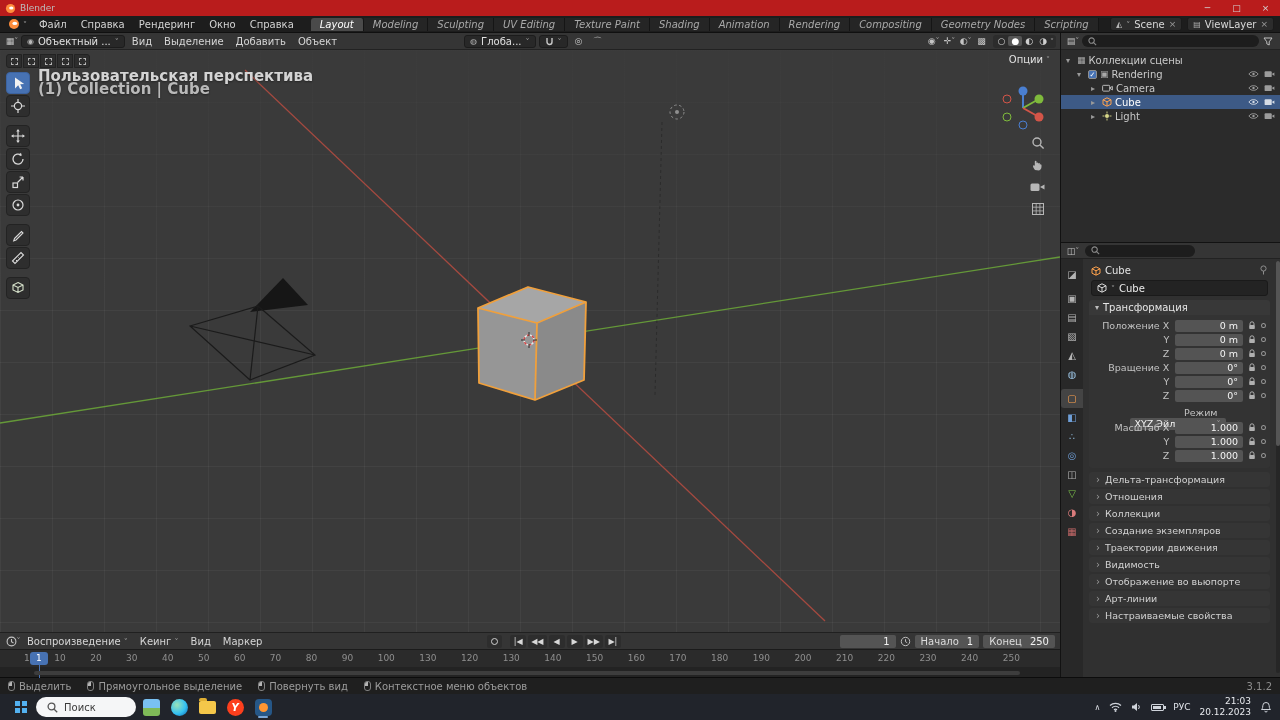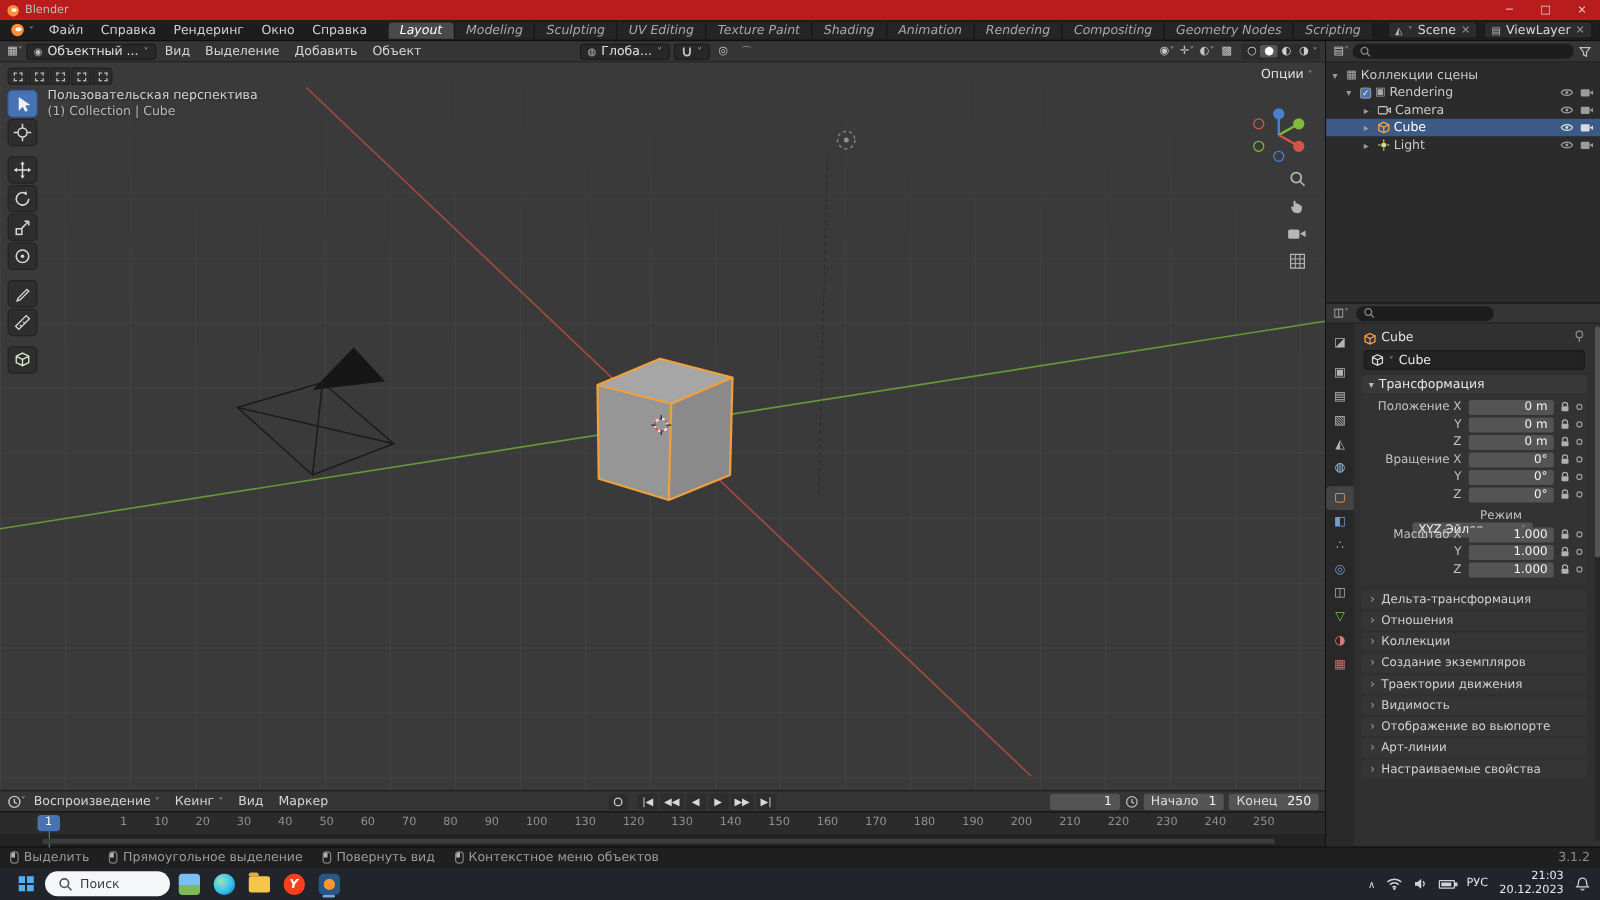--- a/index.html
+++ b/index.html
@@ -43,21 +43,21 @@
   .shade-ic { font-size:9px; color:#cfcfcf; padding:0 3px; }
   .shade-ic.active { background:#565656; border-radius:2px; color:#fff; }
 
   
   .viewport { position:relative; flex:1; background:#3a3a3a;
     background-image:linear-gradient(rgba(255,255,255,.045) 1px, transparent 1px),
                      linear-gradient(90deg, rgba(255,255,255,.045) 1px, transparent 1px);
     background-size:52px 52px; overflow:hidden; }
   .grid-fade { position:absolute; inset:0; background:linear-gradient(180deg, rgba(58,58,58,.85) 0%, rgba(58,58,58,0) 42%); pointer-events:none; }
   .vp-svg { position:absolute; inset:0; }
-  .vp-text { position:absolute; left:38px; top:20px; line-height:13px; color:#d4d4d4; font-size:10px; text-shadow:0 1px 2px rgba(0,0,0,.4); }
+  .vp-text { position:absolute; left:38px; top:20px; line-height:13px; color:#d4d4d4; font-size:15px; text-shadow:0 1px 2px rgba(0,0,0,.4);font-weight:bold; }
   .vp-text .l2 { color:#b9b9b9; }
   .tool-strip { position:absolute; left:6px; top:4px; display:flex; gap:1px; }
   .ts-btn { width:16px; height:14px; background:#2d2d2d; border:1px solid #222; display:flex; align-items:center; justify-content:center; }
   .ts-btn:first-child { border-radius:3px 0 0 3px; }
   .ts-btn:last-child { border-radius:0 3px 3px 0; }
   .ts-glyph { width:7px; height:7px; border:1px dashed #b8b8b8; }
   .vp-options { position:absolute; right:10px; top:4px; color:#e2e2e2; display:flex; gap:3px; align-items:center; }
   .vp-toolbar { position:absolute; left:6px; top:22px; display:flex; flex-direction:column; }
   .tool-btn { width:24px; height:22px; margin-bottom:1px; background:#2e2e2e; border:1px solid #232323; border-radius:4px; display:flex; align-items:center; justify-content:center; }
   .tool-btn.active { background:#4772b3; border-color:#3c63a0; }
@@ -108,21 +108,21 @@
   .tl-header { height:17px; background:#353535; display:flex; align-items:center; padding:0 5px; border-top:1px solid #202020; }
   .transport { display:flex; align-items:center; gap:2px; margin:0 auto; }
   .tp-btn { min-width:16px; height:13px; display:flex; align-items:center; justify-content:center; color:#d8d8d8; font-size:8px; background:#2d2d2d; border-radius:2px; padding:0 3px; }
   .tp-btn.play { background:#2d2d2d; }
   .autokey { width:15px; height:13px; border-radius:2px; background:#2d2d2d; display:flex; align-items:center; justify-content:center; margin-right:6px; }
   .autokey i { width:7px; height:7px; border:1.5px solid #cfcfcf; border-radius:50%; }
   .tl-fields { display:flex; align-items:center; gap:4px; }
   .tl-field { background:#545454; border-radius:2px; height:13px; line-height:13px; padding:0 6px; color:#f2f2f2; display:flex; gap:8px; }
   .tl-field .lab { color:#dcdcdc; }
   .tl-ruler { position:relative; height:28px; background:linear-gradient(180deg,#2b2b2b 0,#2b2b2b 17px,#232323 17px); border-top:1px solid #1b1b1b; }
-  .ticks { display:flex; justify-content:space-between; padding:3px 40px 0 56px; color:#8f8f8f; font-size:9px;margin-left:40px; }
+  .ticks { display:flex; justify-content:space-between; padding:3px 40px 0 24px; color:#8f8f8f; font-size:9px; }
   .playhead { position:absolute; left:30px; top:2px; background:#4772b3; color:#fff; border-radius:3px; padding:0 6px; height:13px; line-height:13px; font-size:9px; }
   .playhead::after { content:""; position:absolute; left:50%; top:13px; width:1px; height:13px; background:#4772b3; }
   .tl-scroll { position:absolute; left:34px; right:40px; bottom:2px; height:4px; background:#3d3d3d; border-radius:2px; }
 
   
   .statusbar { display:flex; align-items:center; height:17px; background:#1f1f1f; border-top:1px solid #0c0c0c; padding:0 8px; color:#9c9c9c; gap:16px; }
   .hint { display:flex; align-items:center; gap:4px; }
   .mouse-ic { width:7px; height:10px; border:1px solid #808080; border-radius:3px; position:relative; }
   .mouse-ic::before { content:""; position:absolute; left:0; top:0; width:3px; height:4px; background:#b5b5b5; border-radius:2px 0 0 0; }
   .sb-version { margin-left:auto; color:#8d8d8d; }

